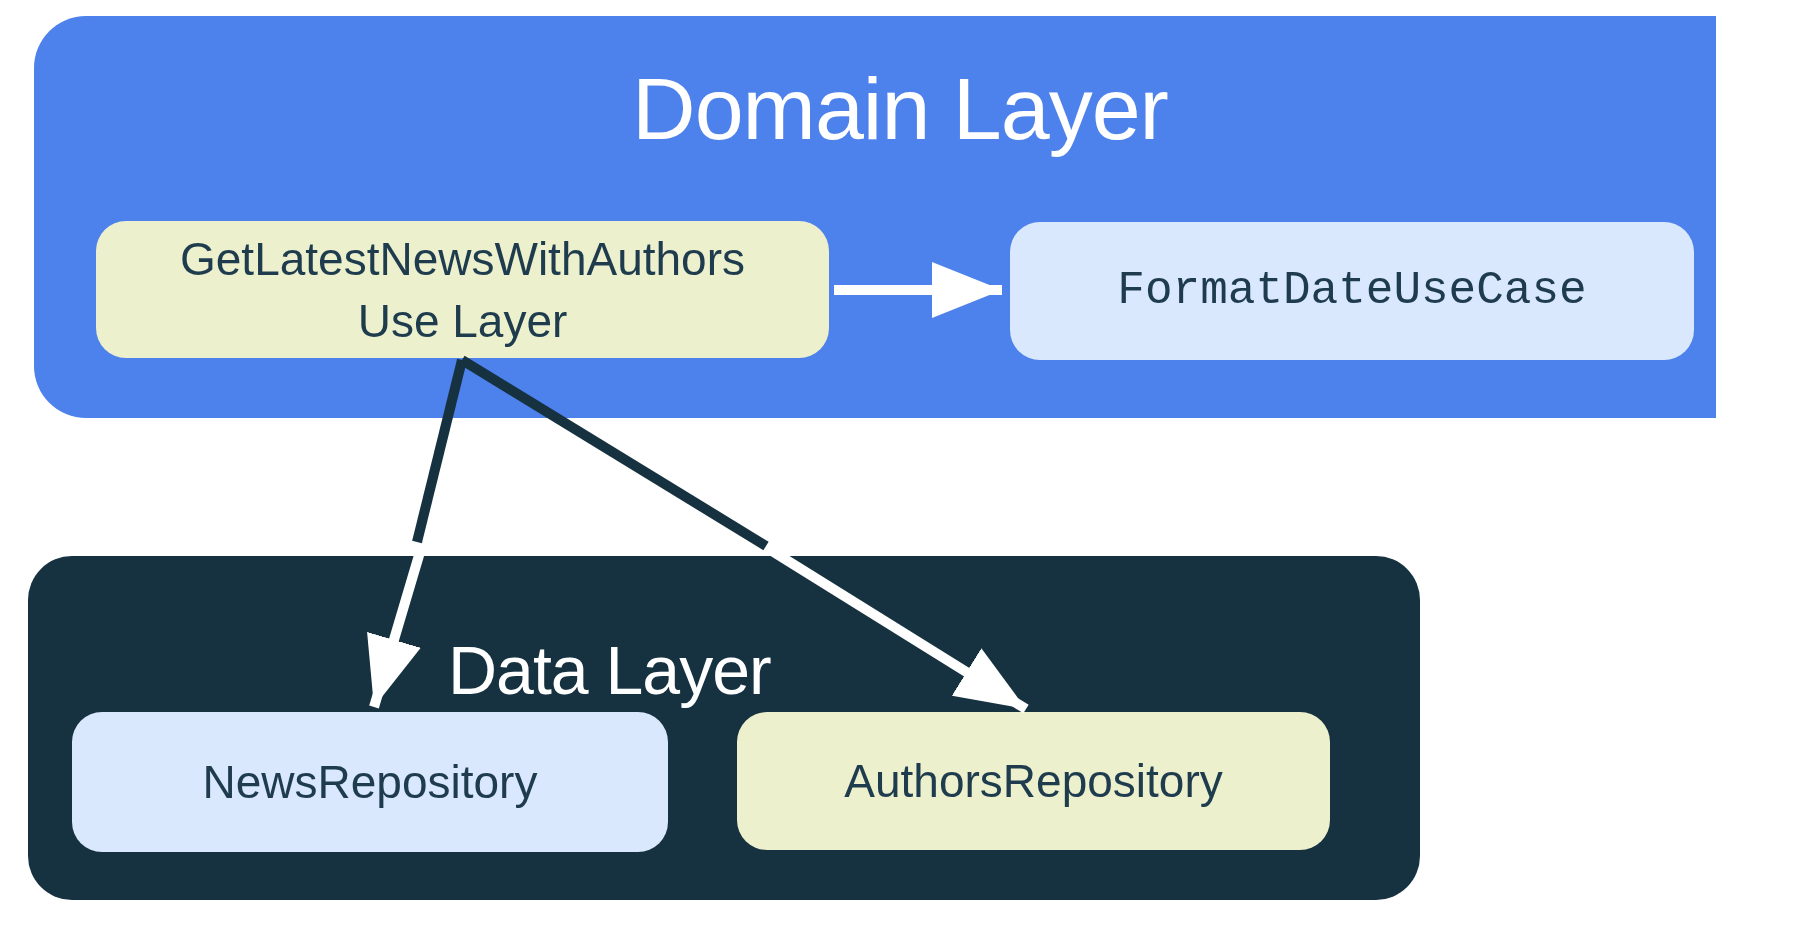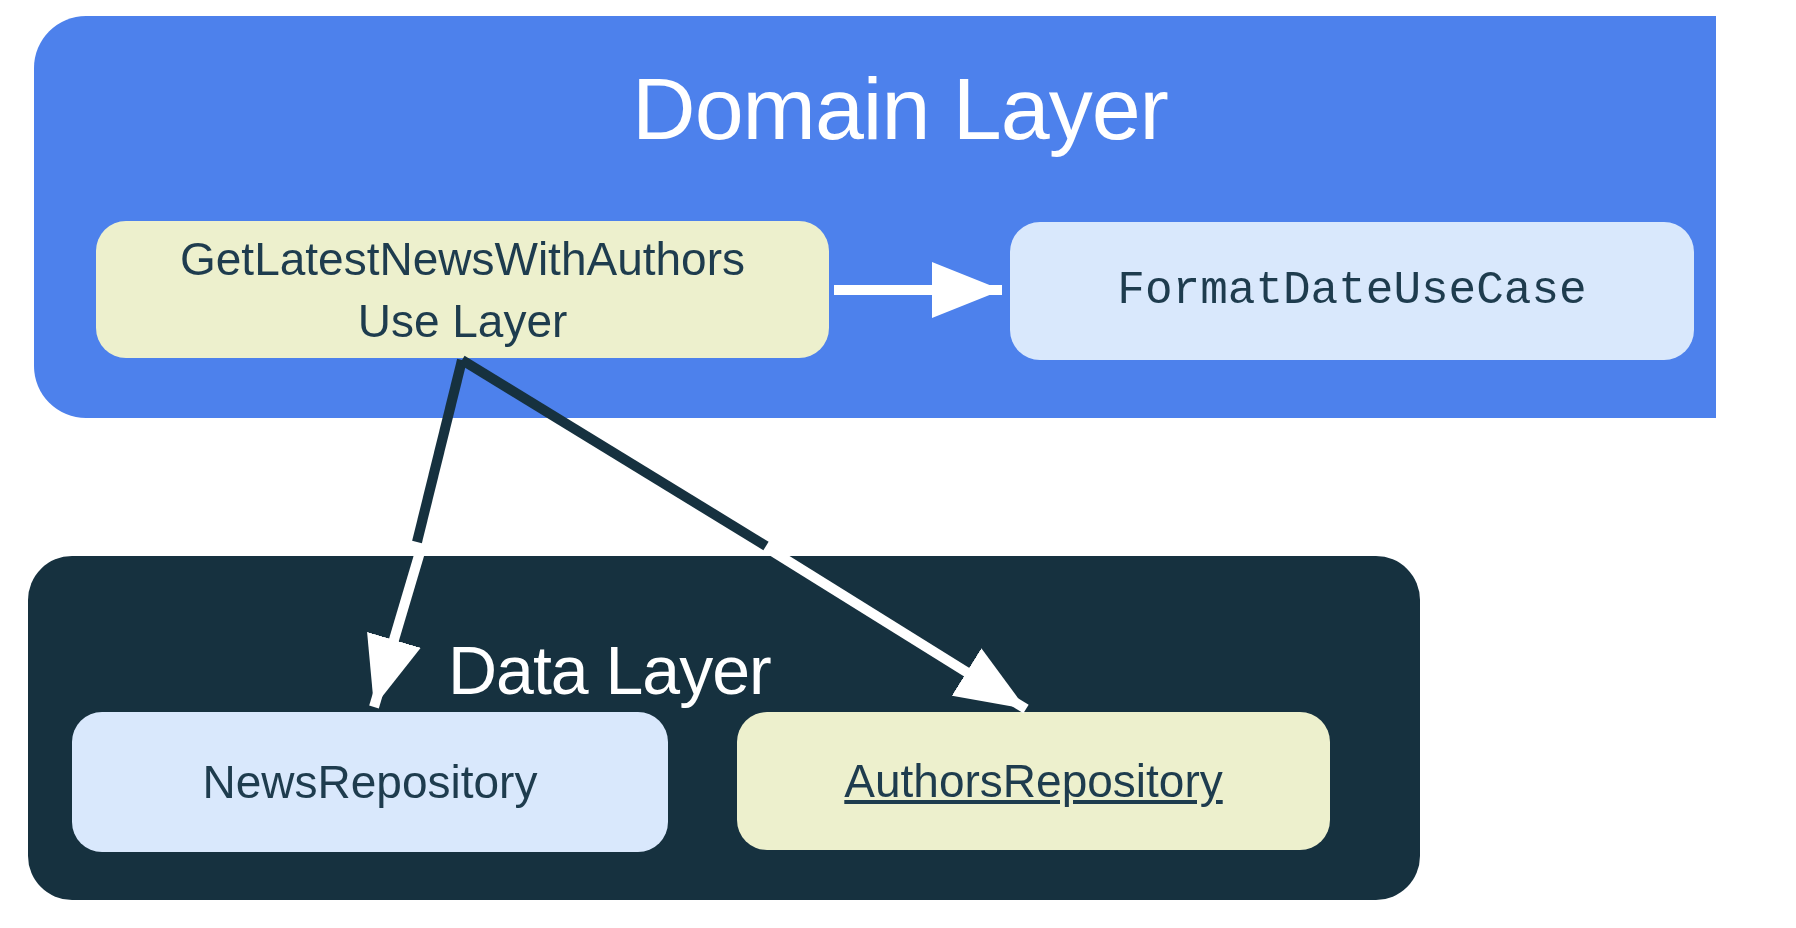--- a/index.html
+++ b/index.html
@@ -55,21 +55,21 @@
     color: var(--box-text, #1e3c4e);
     font-size: 46px;
     line-height: 62px;
     border-radius: 30px;
     white-space: nowrap;
   }
 
   #usecase-box  { left: 96px;   top: 221px; width: 733px; height: 137px; background: var(--usecase-bg, #edf0cd); }
   #format-box   { left: 1010px; top: 222px; width: 684px; height: 138px; background: var(--format-bg, #d9e8fc); font-family: Liberation Mono, monospace; }
   #news-box     { left: 72px;   top: 712px; width: 596px; height: 140px; background: var(--news-bg, #d9e8fc); align-items: center; }
-  #authors-box  { left: 737px;  top: 712px; width: 593px; height: 138px; background: var(--authors-bg, #edf0cd); text-decoration: underline; }
+  #authors-box  { left: 737px;  top: 712px; width: 593px; height: 138px; background: var(--authors-bg, #edf0cd); }
 
   #arrows-layer {
     position: absolute;
     left: 0; top: 0;
     width: 1796px; height: 928px;
     z-index: 5;
   }
   .arrow-dark  { stroke: var(--arrow-dark, #16313f); stroke-width: 10; fill: none; }
   .arrow-light { stroke: var(--arrow-light, #ffffff); stroke-width: 10; fill: none; }
 </style>

